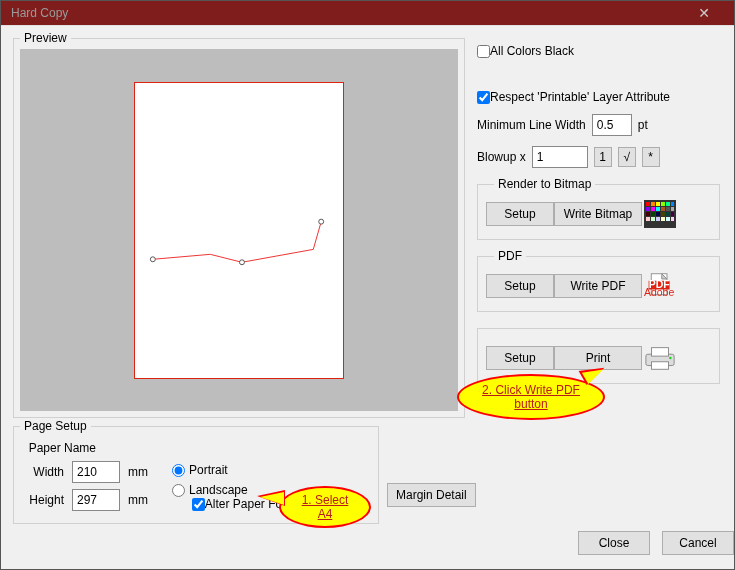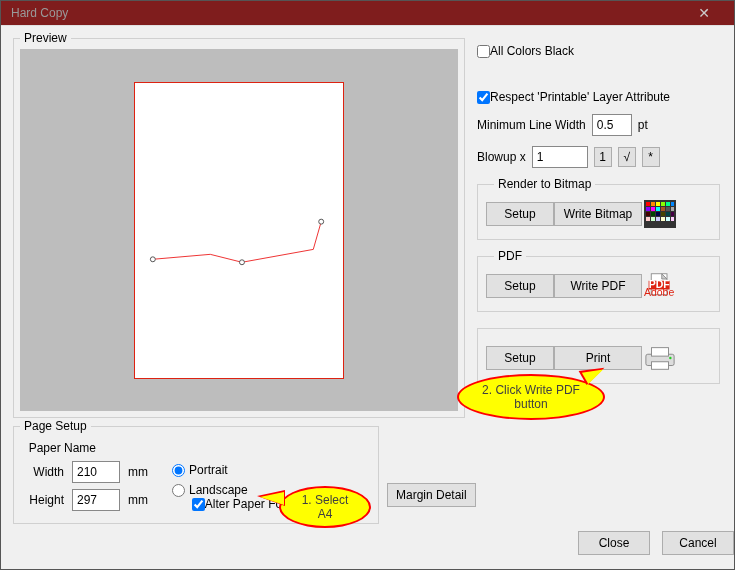--- a/index.html
+++ b/index.html
@@ -82,23 +82,23 @@
     position: absolute; left: 12px; top: 400px; width: 366px; height: 98px;
     padding: 10px 10px;
   }
   .ps-row { display: flex; align-items: center; gap: 8px; margin-bottom: 6px; }
   select.tinput { height: 22px; }
   .radio { display: flex; align-items: center; gap: 4px; }
   .radio input { margin: 0; }
 
   
   .callout {
-    position: absolute; background: #ffff00; border: 2px solid #f00; color: #404040;
+    position: absolute; background: #ffff00; border: 2px solid #f00; color: #b91c1c;
     border-radius: 50%; display: flex; align-items: center; justify-content: center;
-    text-align: center; font-size: 12px; padding: 6px 10px; line-height: 1.2;
+    text-align: center; font-size: 12px; padding: 6px 10px; line-height: 1.2; text-decoration: underline;
   }
   .callout .tail {
     position: absolute; width: 0; height: 0;
   }
   .callout1 { left: 278px; top: 460px; width: 92px; height: 42px; }
   .callout1 .tail {
     left: -24px; top: 2px;
     border-right: 28px solid #f00; border-top: 6px solid transparent; border-bottom: 10px solid transparent;
   }
   .callout1 .tail::after {

